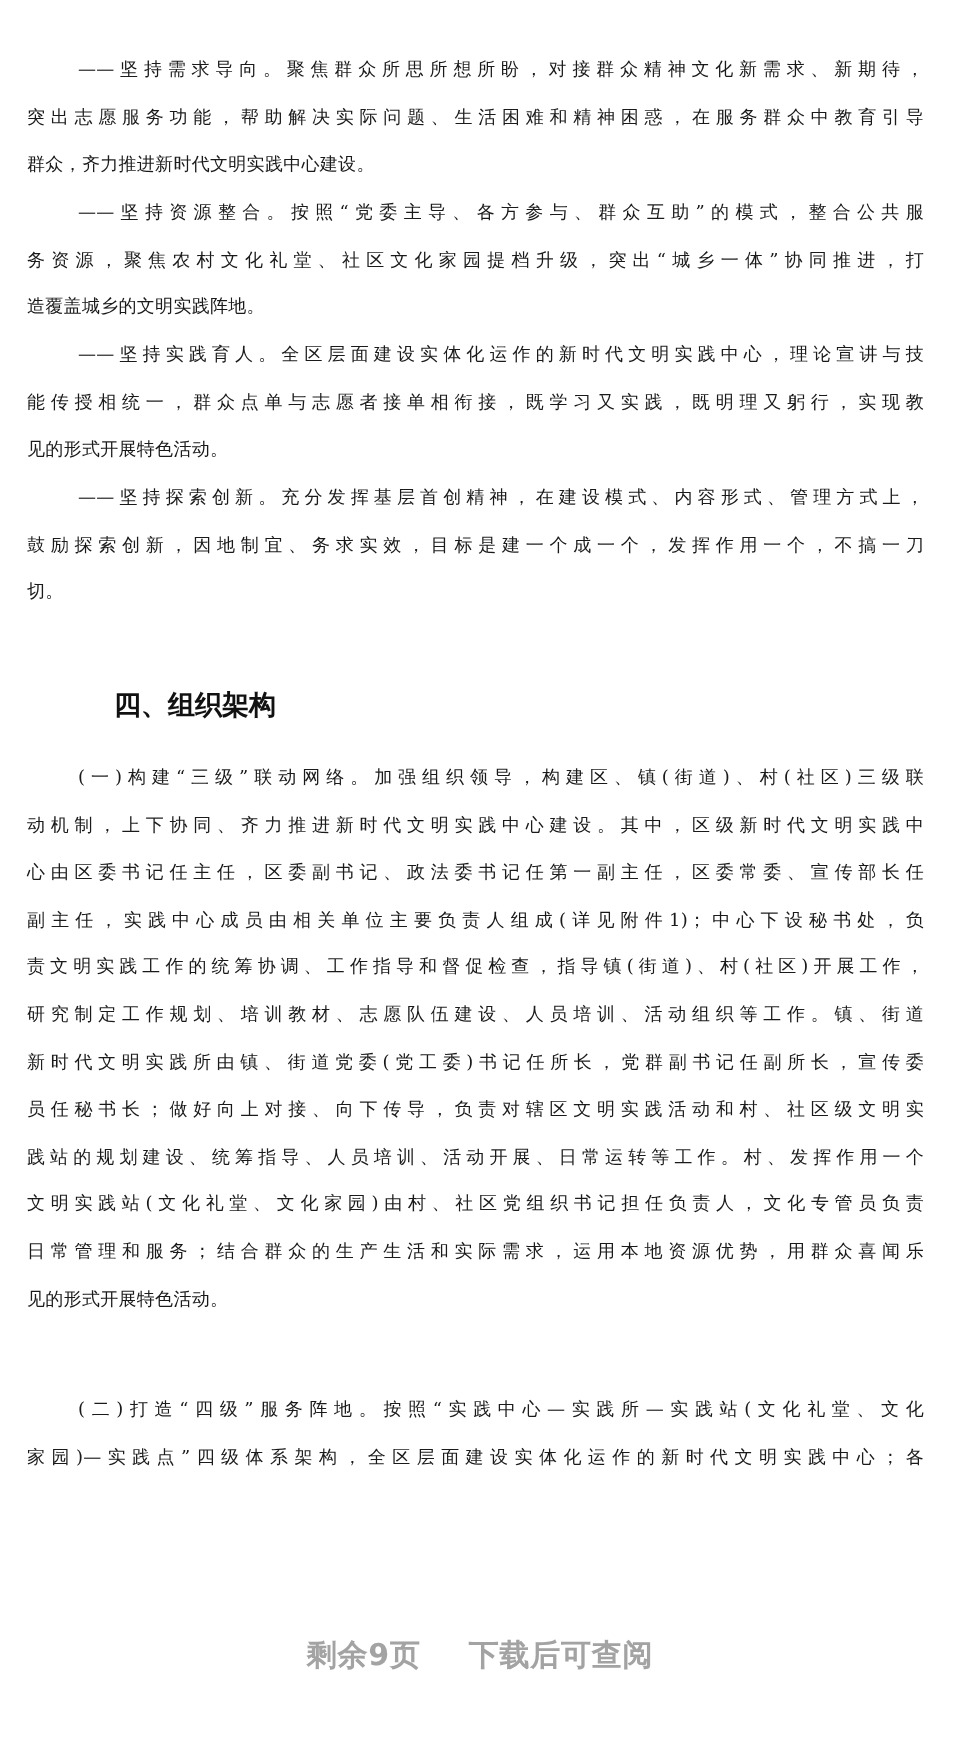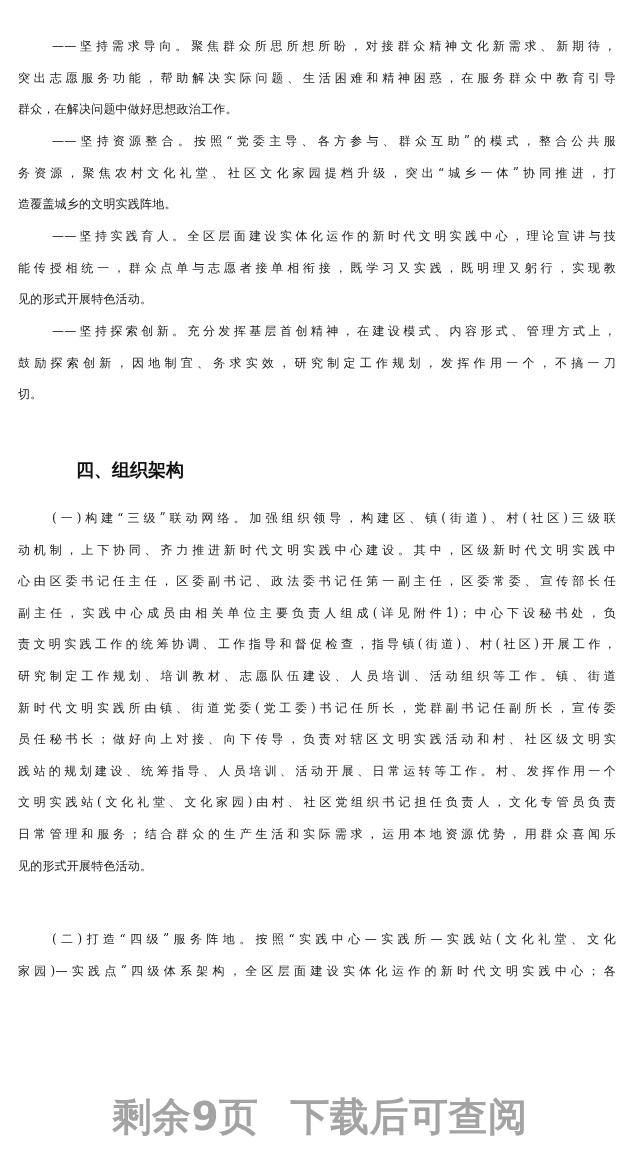--- a/index.html
+++ b/index.html
@@ -22,51 +22,51 @@
       position: absolute; left: 52px; top: 458px;
       font-size: 18px; font-weight: bold;
       font-family: "DejaVu Sans", "Liberation Sans", sans-serif;
       color: #111;
       margin-left: 24px;
     }
     .footer {
       position: absolute; left: 0; top: 1090px; width: 640px;
       text-align: center;
       font-family: "DejaVu Sans", "Liberation Sans", sans-serif;
-      font-weight: bold; font-size: 39px; color: #a3a3a3;
+      font-weight: bold; font-size: 20px; color: #a3a3a3;
       letter-spacing: 0.5px;
     }
     .footer .gap { display: inline-block; width: 32px; }
   </style>
 </head>
 <body>
 
 <div class="page">
 
   <div class="block" style="top:31px;">
     <div class="line indent">——坚持需求导向。聚焦群众所思所想所盼，对接群众精神文化新需求、新期待，</div>
     <div class="line">突出志愿服务功能，帮助解决实际问题、生活困难和精神困惑，在服务群众中教育引导</div>
-    <div class="line last">群众，在解决问题中做好思想政治工作。</div>
+    <div class="line last">群众，齐力推进新时代文明实践中心建设。</div>
   </div>
 
   <div class="block" style="top:126px;">
     <div class="line indent">——坚持资源整合。按照“党委主导、各方参与、群众互助”的模式，整合公共服</div>
     <div class="line">务资源，聚焦农村文化礼堂、社区文化家园提档升级，突出“城乡一体”协同推进，打</div>
     <div class="line last">造覆盖城乡的文明实践阵地。</div>
   </div>
 
   <div class="block" style="top:221px;">
     <div class="line indent">——坚持实践育人。全区层面建设实体化运作的新时代文明实践中心，理论宣讲与技</div>
     <div class="line">能传授相统一，群众点单与志愿者接单相衔接，既学习又实践，既明理又躬行，实现教</div>
     <div class="line last">见的形式开展特色活动。</div>
   </div>
 
   <div class="block" style="top:316px;">
     <div class="line indent">——坚持探索创新。充分发挥基层首创精神，在建设模式、内容形式、管理方式上，</div>
-    <div class="line">鼓励探索创新，因地制宜、务求实效，研究制定工作规划，发挥作用一个，不搞一刀</div>
+    <div class="line">鼓励探索创新，因地制宜、务求实效，目标是建一个成一个，发挥作用一个，不搞一刀</div>
     <div class="line last">切。</div>
   </div>
 
   <div class="heading">四、组织架构</div>
 
   <div class="block" style="top:503px;">
     <div class="line indent">(一)构建“三级”联动网络。加强组织领导，构建区、镇(街道)、村(社区)三级联</div>
     <div class="line">动机制，上下协同、齐力推进新时代文明实践中心建设。其中，区级新时代文明实践中</div>
     <div class="line">心由区委书记任主任，区委副书记、政法委书记任第一副主任，区委常委、宣传部长任</div>
     <div class="line">副主任，实践中心成员由相关单位主要负责人组成(详见附件1)；中心下设秘书处，负</div>

